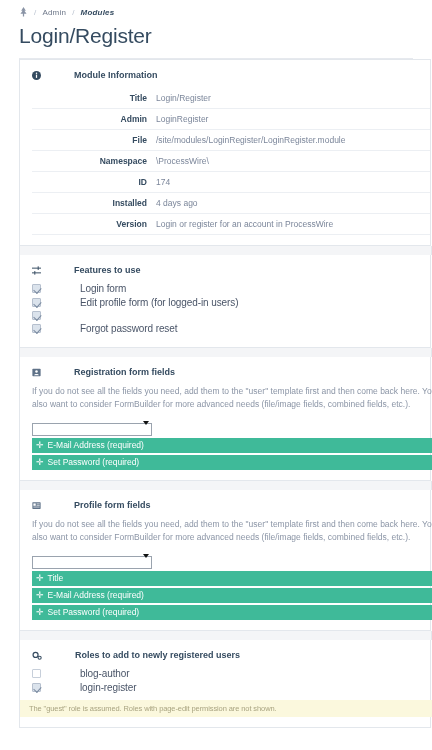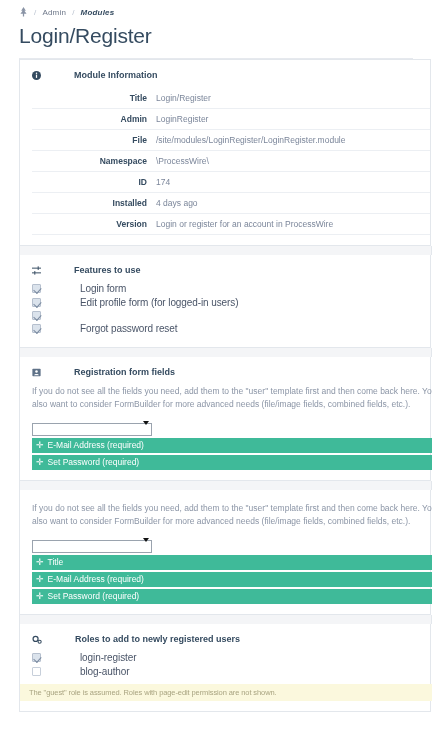--- a/index.html
+++ b/index.html
@@ -321,20 +321,32 @@
           <span>Set Password (required)</span>
         </div>
       </div>
     </div>
   </div>
 
   <div class="panel-gap"></div>
 
   <div class="panel">
     <div class="panel-inner">
+      <div class="sec-head">
+        <span class="sec-icon">
+          <svg width="9" height="9" viewBox="0 0 12 12">
+            <rect x="0.5" y="1.5" width="11" height="9" rx="0.8" fill="#5f7288"></rect>
+            <rect x="1.8" y="3.2" width="3.2" height="3.2" fill="#fff"></rect>
+            <rect x="6" y="3.4" width="4.3" height="0.9" fill="#fff"></rect>
+            <rect x="6" y="5.2" width="4.3" height="0.9" fill="#fff"></rect>
+            <rect x="1.8" y="7.6" width="8.4" height="0.9" fill="#fff"></rect>
+          </svg>
+        </span>
+        <span>Profile form fields</span>
+      </div>
 
       <div class="desc">If you do not see all the fields you need, add them to the "user" template first and then come back here. You may also want to consider FormBuilder for more advanced needs (file/image fields, combined fields, etc.).</div>
 
       <div class="sel-wrap">
         <select class="fld-select">
           <option></option>
         </select>
         <span class="sel-arrow"></span>
       </div>
 
@@ -364,26 +376,26 @@
           <svg width="10" height="9" viewBox="0 0 13 12">
             <circle cx="4.6" cy="5.2" r="3.3" fill="none" stroke="#354b60" stroke-width="1.7"></circle>
             <circle cx="10" cy="9" r="2.1" fill="none" stroke="#354b60" stroke-width="1.4"></circle>
           </svg>
         </span>
         <span>Roles to add to newly registered users</span>
       </div>
 
       <div class="cbx-list">
         <label class="cbx-row">
+          <span class="cbx off"></span>
+          <span class="cbx-label">blog-author</span>
+        </label>
+        <label class="cbx-row">
           <span class="cbx on"></span>
           <span class="cbx-label">login-register</span>
-        </label>
-        <label class="cbx-row">
-          <span class="cbx off"></span>
-          <span class="cbx-label">blog-author</span>
         </label>
       </div>
 
       <div class="notice">The "guest" role is assumed. Roles with page-edit permission are not shown.</div>
     </div>
   </div>
 
 </div>
 
 </body></html>

